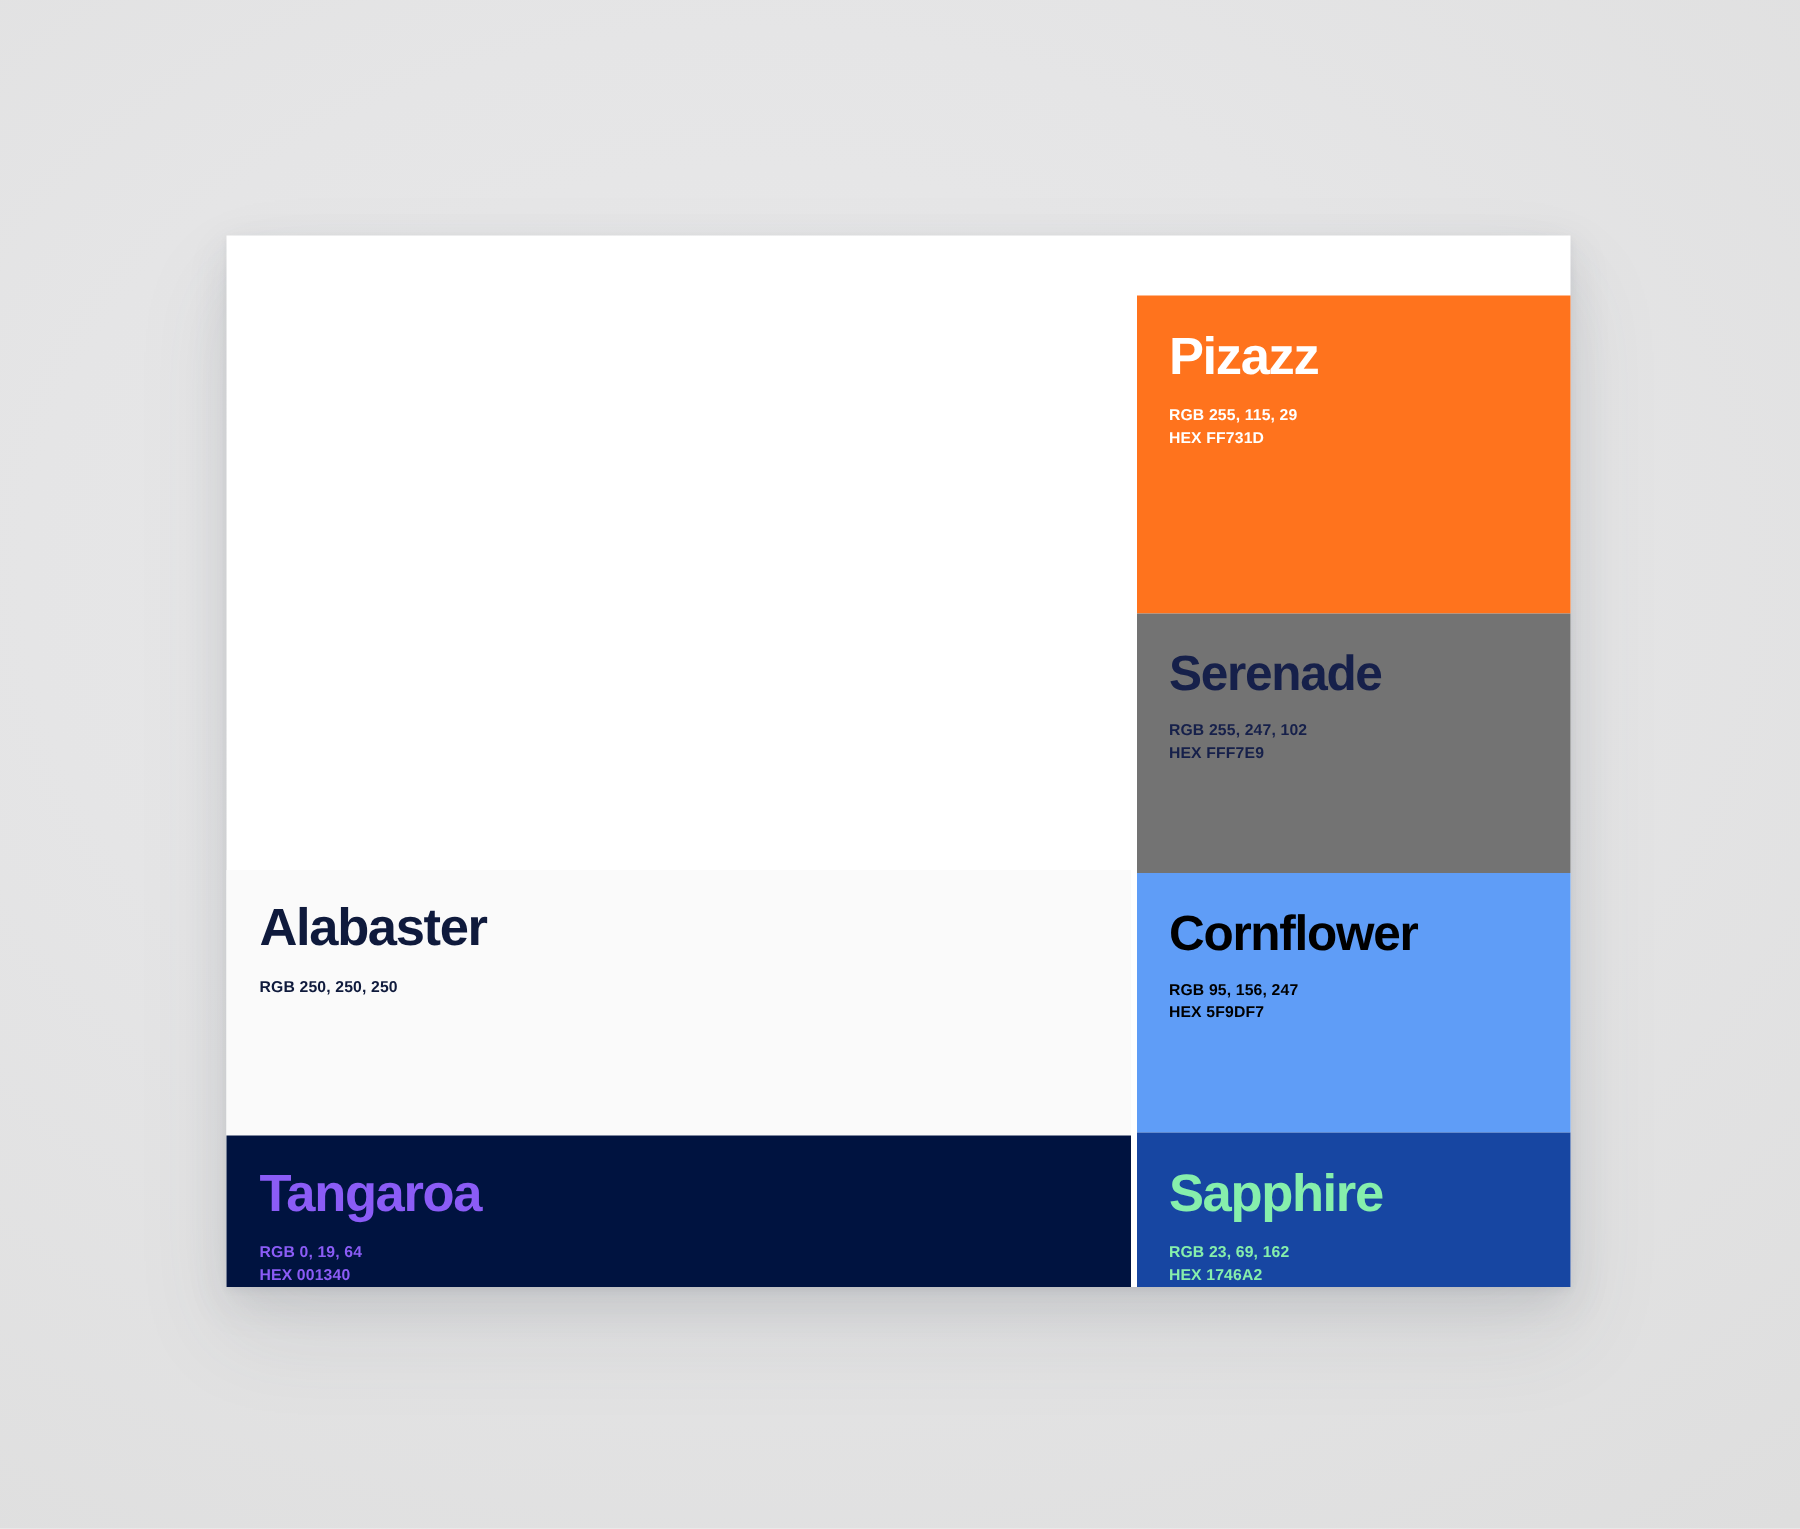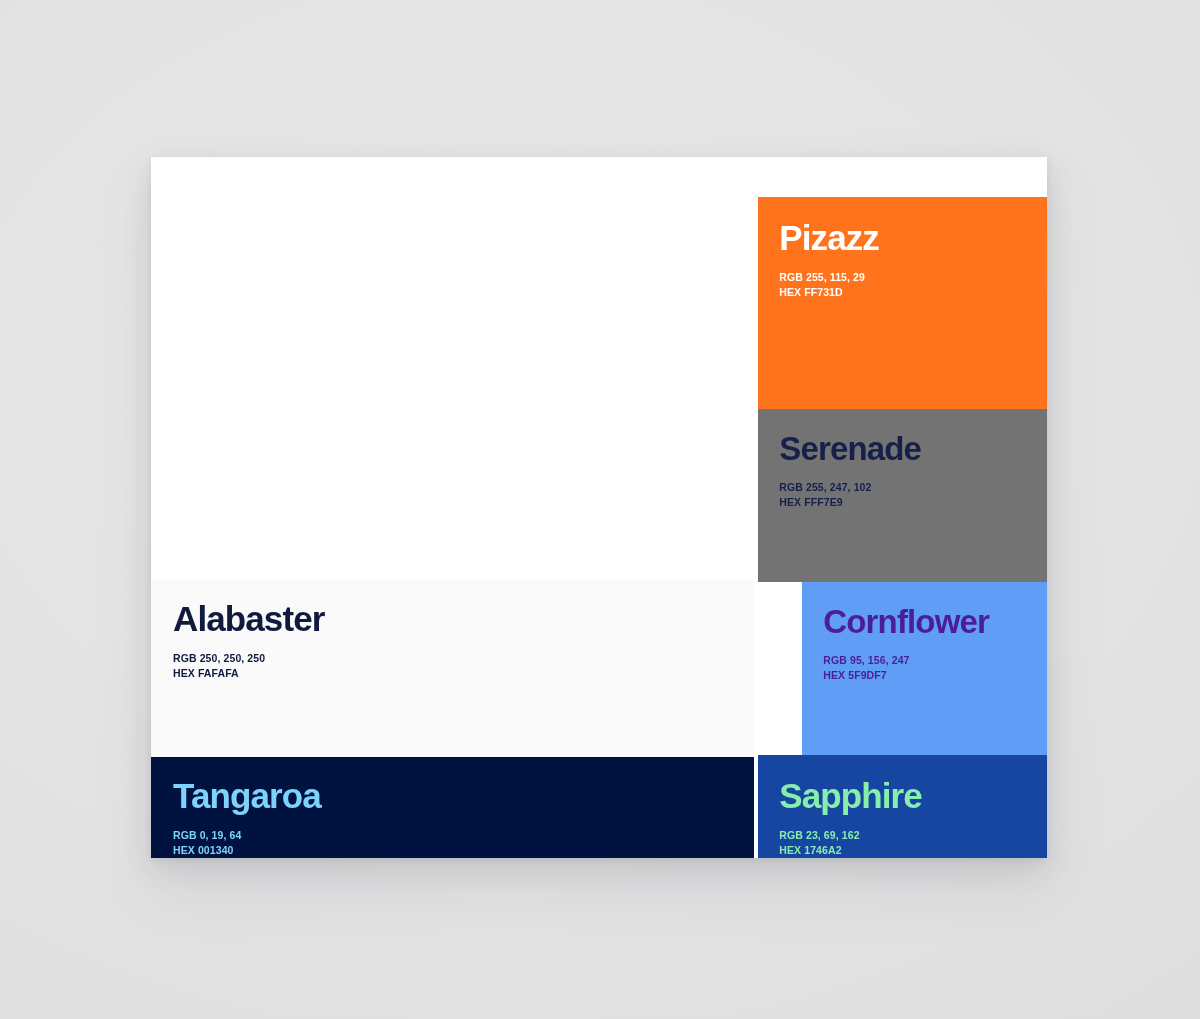--- a/index.html
+++ b/index.html
@@ -90,26 +90,25 @@
 
 <div class="palette-card">
 
   <div class="palette-col-left">
 
     <div class="swatch swatch-alabaster" style="background-color: rgb(250, 250, 250); color: rgb(15, 26, 60);">
       <div class="swatch-body-left">
         <h2 class="swatch-title">Alabaster</h2>
         <div class="swatch-meta">
           <div class="swatch-meta-line">RGB 250, 250, 250</div>
-          <div class="swatch-meta-line">HEX FAFAFA</div>
         </div>
       </div>
     </div>
 
-    <div class="swatch swatch-tangaroa" style="background-color: rgb(0, 19, 64); color: #7dd3fc;">
+    <div class="swatch swatch-tangaroa" style="background-color: rgb(0, 19, 64); color: #8b5cf6;">
       <div class="swatch-body-left">
         <h2 class="swatch-title">Tangaroa</h2>
         <div class="swatch-meta">
           <div class="swatch-meta-line">RGB 0, 19, 64</div>
           <div class="swatch-meta-line">HEX 001340</div>
         </div>
       </div>
     </div>
 
   </div>
@@ -129,21 +128,21 @@
     <div class="swatch swatch-serenade" style="background-color: #737373; color: rgb(22, 32, 74);">
       <div class="swatch-body-right">
         <h2 class="swatch-title swatch-title-sm">Serenade</h2>
         <div class="swatch-meta">
           <div class="swatch-meta-line">RGB 255, 247, 102</div>
           <div class="swatch-meta-line">HEX FFF7E9</div>
         </div>
       </div>
     </div>
 
-    <div class="swatch swatch-cornflower" style="background-color: rgb(95, 157, 247); color: #4c1d95; margin-left: 44px;">
+    <div class="swatch swatch-cornflower" style="background-color: rgb(95, 157, 247); color: #000000;">
       <div class="swatch-body-right">
         <h2 class="swatch-title swatch-title-sm">Cornflower</h2>
         <div class="swatch-meta">
           <div class="swatch-meta-line">RGB 95, 156, 247</div>
           <div class="swatch-meta-line">HEX 5F9DF7</div>
         </div>
       </div>
     </div>
 
     <div class="swatch swatch-sapphire" style="background-color: rgb(23, 70, 162); color: #86efac;">

